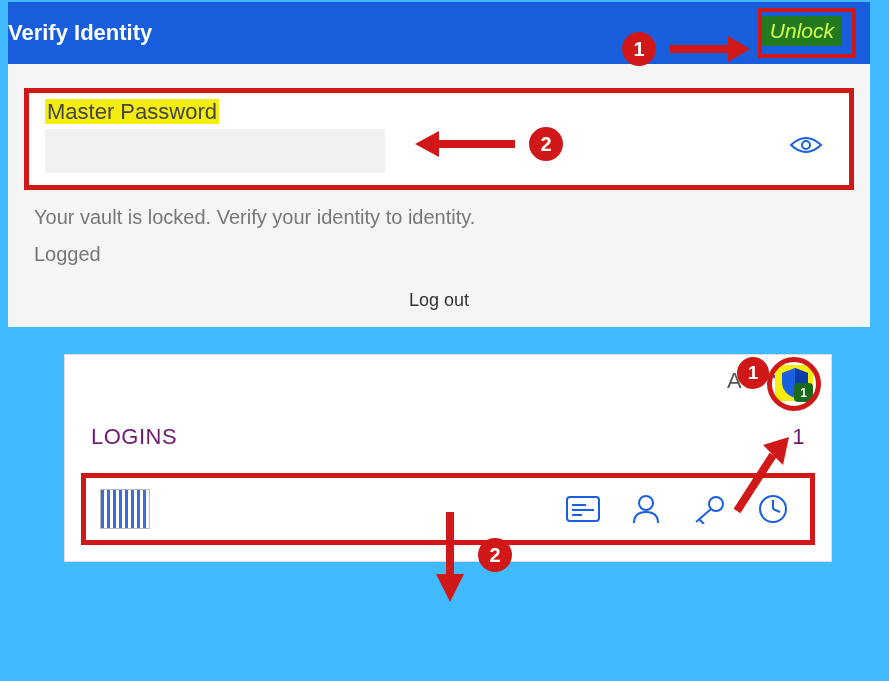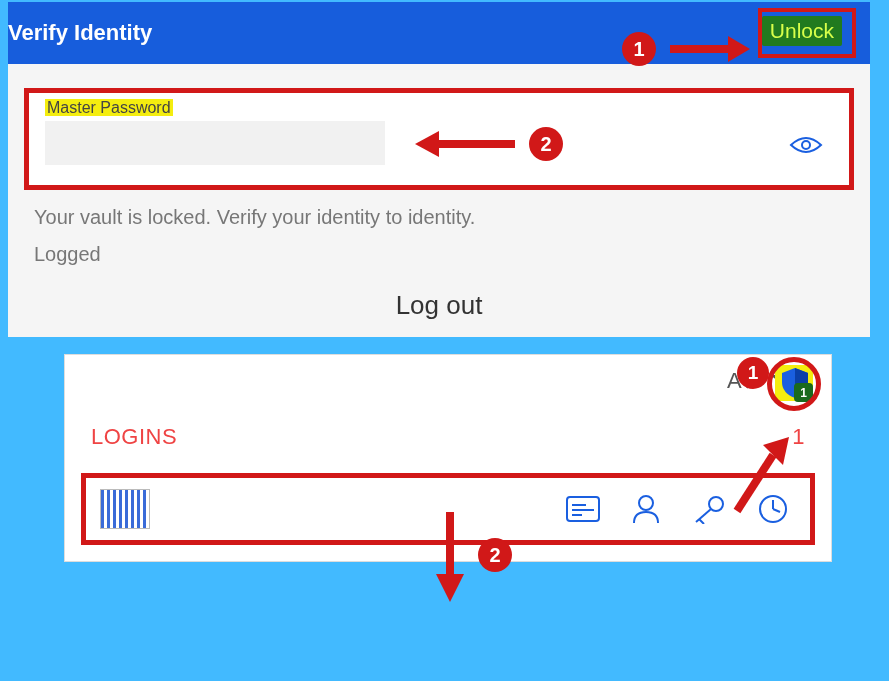--- a/index.html
+++ b/index.html
@@ -33,20 +33,21 @@
   }
   .unlock-btn {
     position: absolute;
     right: 28px;
     top: 14px;
     background: #217a1f;
     color: #d8ff4a;
     font-size: 21px;
     padding: 3px 8px;
     border-radius: 2px;
+    font-style: italic;
   }
   .unlock-outline {
     position: absolute;
     right: 14px; top: 6px;
     width: 98px; height: 50px;
     border: 4px solid #d11818;
   }
   .callout-1a {
     position: absolute;
     top: 30px; left: 614px;
@@ -65,21 +66,21 @@
   
   .pw-card {
     margin: 24px 16px 6px 16px;
     background: #fff;
     border: 5px solid #d11818;
     height: 102px;
     position: relative;
     padding: 6px 16px;
   }
   .pw-label {
-    font-size: 16px;
+    font-size: 22px;
     color: #444;
     background: #f4ed0f;
     padding: 0 2px;
     display: inline;
   }
   .pw-input {
     display:block;
     margin-top: 4px;
     width: 340px; height: 44px;
     background: #f1f1f1;
@@ -107,21 +108,21 @@
     margin: 16px 26px 0 26px;
     color: #777; font-size: 20px;
   }
   .logged-row {
     margin: 14px 26px 10px 26px;
     color: #777; font-size: 20px;
   }
   .logout-link {
     text-align: center;
     color: #333;
-    font-size: 26px;
+    font-size: 18px;
     padding: 14px 0 16px 0;
   }
 
   
   .bottom-panel {
     position: absolute;
     left: 64px; top: 354px;
     width: 768px;
     background: #fff;
     border: 1px solid #ddd;
@@ -197,21 +198,21 @@
     flex:1; background: transparent; border:none;
     color: #cfe0ff; font-size: 24px;
     outline:none;
   }
   .search-input::placeholder { color:#cfe0ff; }
   .add-btn { color:#fff; }
   .logins-row {
     display:flex; align-items:center; justify-content:space-between;
     height: 64px;
     padding: 0 26px;
-    color:#ef4444; font-size:22px;
+    color:#701a75; font-size:22px;
     letter-spacing: 0.5px;
   }
   .item-row {
     margin: 4px 16px 16px 16px;
     border: 5px solid #d11818;
     height: 72px;
     display:flex; align-items:center;
     padding: 0 14px;
     gap: 16px;
     background:#fff;

